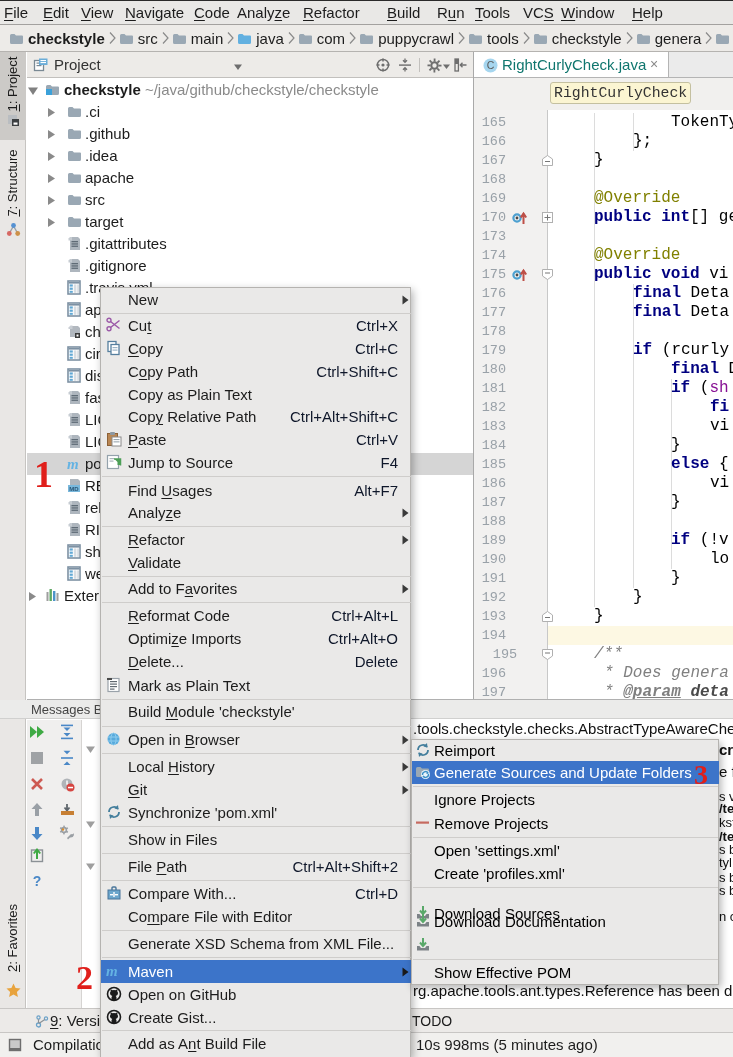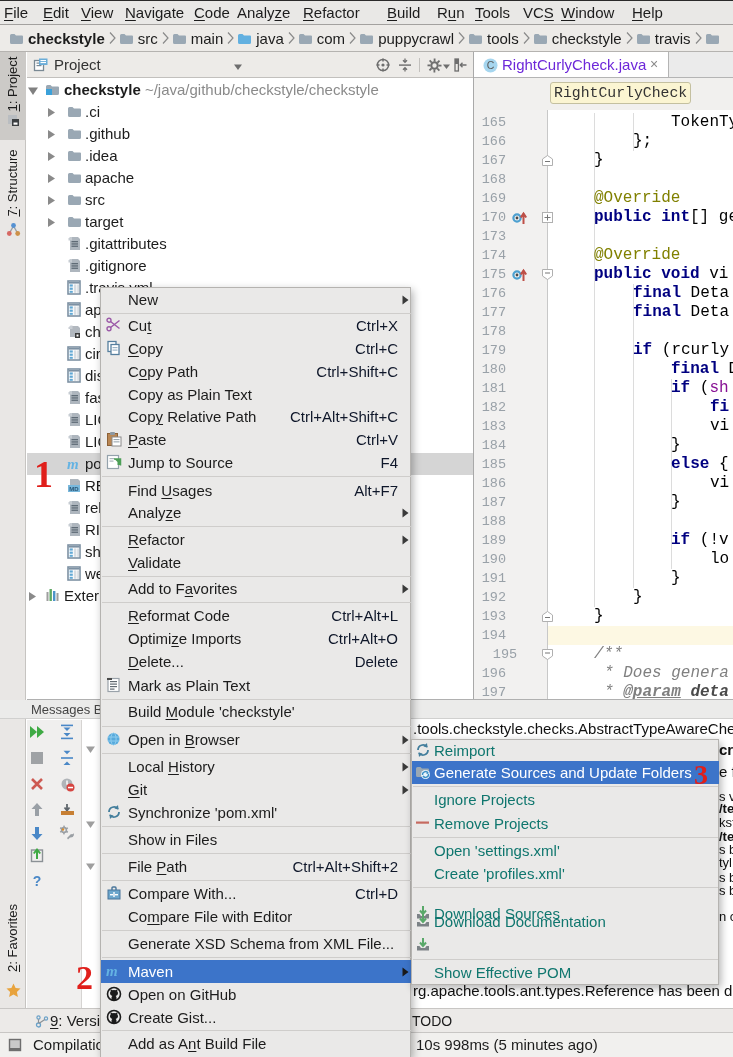--- a/index.html
+++ b/index.html
@@ -5,21 +5,21 @@
 body{width:733px;height:1057px;position:relative;overflow:hidden;background:#fff;
  font-family:"Liberation Sans",sans-serif;-webkit-font-smoothing:antialiased;}
 u{text-decoration-thickness:1px;text-underline-offset:2px;}
 svg{display:block;}
 .mi{position:absolute;left:0;width:311px;height:23px;line-height:23px;font-size:15px;color:#1c1c1c;}
 .mi .lbl{position:absolute;left:27px;white-space:nowrap;}
 .mi .ico{position:absolute;left:5px;top:3px;width:17px;height:17px;}
 .mi .sc{position:absolute;right:14px;color:#0f172a;white-space:nowrap;}
 .mi .arr{position:absolute;right:3px;top:7px;}
 .sep{position:absolute;left:1px;width:309px;height:1px;background:#cfcdcb;}
-.smi{position:absolute;left:0;width:307px;height:23px;line-height:23px;font-size:15px;color:#0f766e;}
+.smi{position:absolute;left:0;width:307px;height:23px;line-height:23px;font-size:15px;color:#000000;}
 .smi .lbl{position:absolute;left:22px;white-space:nowrap;}
 .smi .ico{position:absolute;left:3px;top:3px;width:17px;height:17px;}
 .ssep{position:absolute;left:1px;width:305px;height:1px;background:#cfcdcb;}
 .trow{position:absolute;left:0;width:446px;height:22px;line-height:22px;font-size:15px;color:#1c1c1c;white-space:nowrap;}
 .trow .ar{position:absolute;top:7px;}
 .trow .ic{position:absolute;top:3px;}
 .trow .tx{position:absolute;top:0;}
 .trow .ar svg,.trow .ic svg,.mi .ico svg,.smi .ico svg,.mi .arr svg{display:block;}
 .trow .ar,.trow .ic,.mi .ico,.smi .ico,.mi .arr{line-height:0;}
 .crumb{display:flex;align-items:center;height:26px;}
@@ -135,21 +135,21 @@
     <span style="margin:0 3px 0 4px;display:inline-flex;">
       <svg width="7" height="12" viewBox="0 0 7 12">
         <path d="M1 0.5 L6 6 L1 11.5" fill="none" stroke="#8a8a8a" stroke-width="1.2"></path>
       </svg>
     </span>
     <span style="display:inline-flex;margin-right:4px;">
       <svg width="15" height="15" viewBox="0 0 15 15" style="">
         <path d="M1 4.5 Q1 3 2.5 3 L5.5 3 L7 4.5 L13 4.5 Q14 4.5 14 5.5 L14 11.5 Q14 13 12.5 13 L2.5 13 Q1 13 1 11.5 Z" fill="#9aa8b4"></path>
       </svg>
     </span>
-    <span style="font-size:15px;color:#1c1c1c;white-space:nowrap;">travis</span>
+    <span style="font-size:15px;color:#1c1c1c;white-space:nowrap;">genera</span>
     <span style="margin:0 3px 0 4px;display:inline-flex;">
       <svg width="7" height="12" viewBox="0 0 7 12">
         <path d="M1 0.5 L6 6 L1 11.5" fill="none" stroke="#8a8a8a" stroke-width="1.2"></path>
       </svg>
     </span>
     <span style="display:inline-flex;">
       <svg width="15" height="15" viewBox="0 0 15 15" style="">
         <path d="M1 4.5 Q1 3 2.5 3 L5.5 3 L7 4.5 L13 4.5 Q14 4.5 14 5.5 L14 11.5 Q14 13 12.5 13 L2.5 13 Q1 13 1 11.5 Z" fill="#9aa8b4"></path>
       </svg>
     </span>
@@ -551,21 +551,21 @@
 <div style="position:absolute;left:474px;top:52px;width:259px;height:25px;background:#fff;"></div>
 <div style="position:absolute;left:669px;top:52px;width:64px;height:25px;background:#ebebeb;"></div>
 <div style="position:absolute;left:668px;top:52px;width:1px;height:25px;background:#b4b4b4;"></div>
 <div style="position:absolute;left:474px;top:77px;width:259px;height:1px;background:#b4b4b4;"></div>
 <div style="position:absolute;left:483px;top:58px;">
     <svg width="15" height="15" viewBox="0 0 15 15" style="">
       <circle cx="7.5" cy="7.5" r="7" fill="#a6d6ef"></circle>
       <text x="7.5" y="11.4" font-size="10.5" font-family="Liberation Sans" fill="#5a5a5a" text-anchor="middle">C</text>
     </svg>
   </div>
-<div style="position:absolute;left:502px;top:52px;font-size:15px;color:#6d28d9;font-weight:normal;white-space:nowrap;line-height:25px;">RightCurlyCheck.java</div>
+<div style="position:absolute;left:502px;top:52px;font-size:15px;color:#0f766e;font-weight:normal;white-space:nowrap;line-height:25px;">RightCurlyCheck.java</div>
 <div style="position:absolute;left:650px;top:52px;width:14px;height:25px;line-height:25px;font-size:14px;color:#8a8a8a;">×</div>
 <div style="position:absolute;left:474px;top:78px;width:259px;height:32px;background:#f1f0ee;"></div>
 <div style="position:absolute;left:550px;top:82px;width:141px;height:22px;background:#fbf5d2;border:1px solid #c4c0a0;border-radius:3px;"></div>
 <div style="position:absolute;left:554px;top:85px;font-size:14.8px;color:#333;font-weight:normal;white-space:nowrap;font-family:'Liberation Mono',monospace;">RightCurlyCheck</div>
 <div style="position:absolute;left:474px;top:110px;width:74px;height:590px;background:#f2f1f0;"></div>
 <div style="position:absolute;left:547px;top:110px;width:1px;height:590px;background:#c8c8c8;"></div>
 <div style="position:absolute;left:548px;top:110px;width:185px;height:590px;background:#fff;overflow:hidden;"></div>
 <div style="position:absolute;left:548px;top:626px;width:185px;height:19px;background:#fdf8e3;"></div>
 <div style="position:absolute;left:594px;top:113px;width:1px;height:494px;background:#dcdcdc;"></div>
 <div style="position:absolute;left:633px;top:113px;width:1px;height:38px;background:#dcdcdc;"></div>

